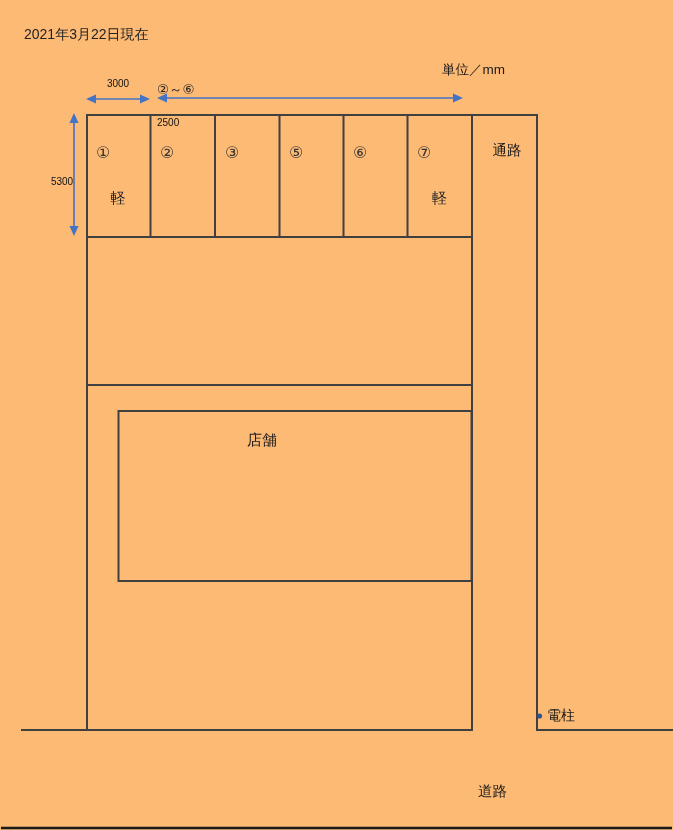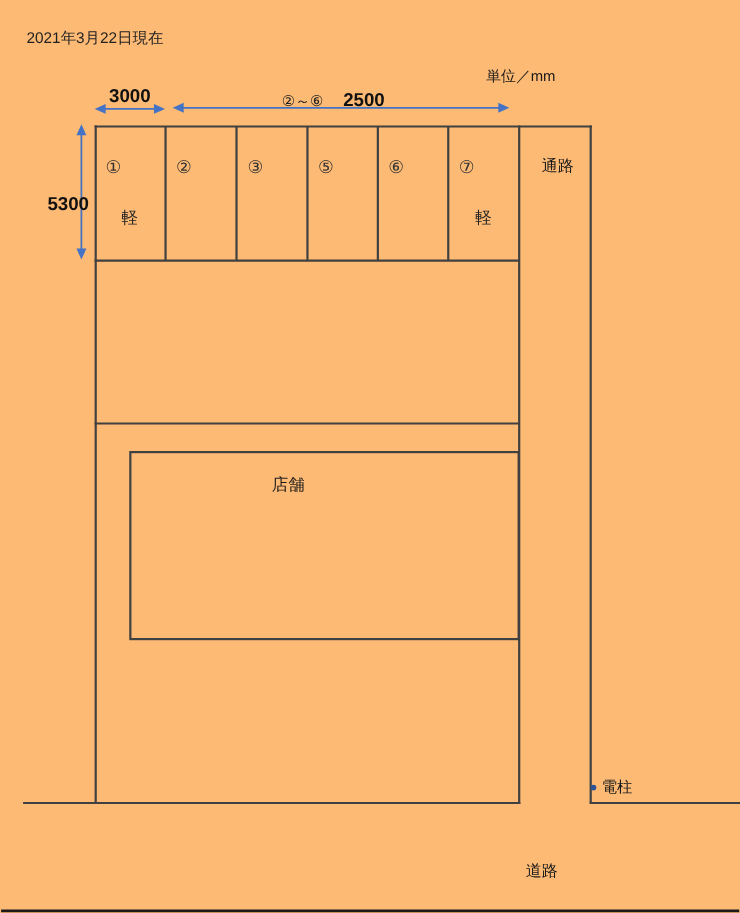--- a/index.html
+++ b/index.html
@@ -9,23 +9,23 @@
     background:#fdba74;
     font-family:"Liberation Sans","DejaVu Sans",sans-serif;
     color:#1a1a1a;
     overflow:hidden;
   }
   .canvas svg{position:absolute;left:0;top:0;}
   .abs{position:absolute;white-space:nowrap;}
   .date-label{left:24px;top:26px;font-size:14px;color:#222;}
   .page-title{left:214px;top:17px;font-size:21px;color:#1a1a1a;}
   .unit-label{left:442px;top:61px;font-size:13.5px;}
-  .dim-text{font-size:17px;font-weight:bold;color:#111;}
+  .dim-text{font-size:10px;font-weight:normal;color:#111;}
   .dim-3000{left:86px;top:78px;width:64px;text-align:center;}
-  .dim-row{left:157px;top:81px;width:292px;display:flex;justify-content:center;gap:18px;align-items:baseline;}
+  .dim-row{left:157px;top:81px;width:292px;display:flex;justify-content:center;gap:18px;align-items:baseline;flex-direction:column;}
   .dim-row .range{font-size:13.5px;font-weight:normal;color:#222;}
   .dim-5300{left:42px;top:176px;width:40px;text-align:center;}
   .space{position:absolute;top:115px;height:122px;}
   .space .num{margin:30px 0 0 10px;font-size:16px;line-height:1;color:#333;}
   .space .kei{position:absolute;top:74px;left:0;width:100%;text-align:center;font-size:15px;color:#222;}
   .aisle-label{left:472px;top:141px;width:70px;text-align:center;font-size:14.5px;font-family:Liberation Serif, serif;}
   .store-label{left:247px;top:431px;font-size:15px;}
   .pole-label{left:547px;top:707px;font-size:14px;}
   .road-label{left:478px;top:759px;font-size:14.5px;margin-top:23px;}
 </style>

